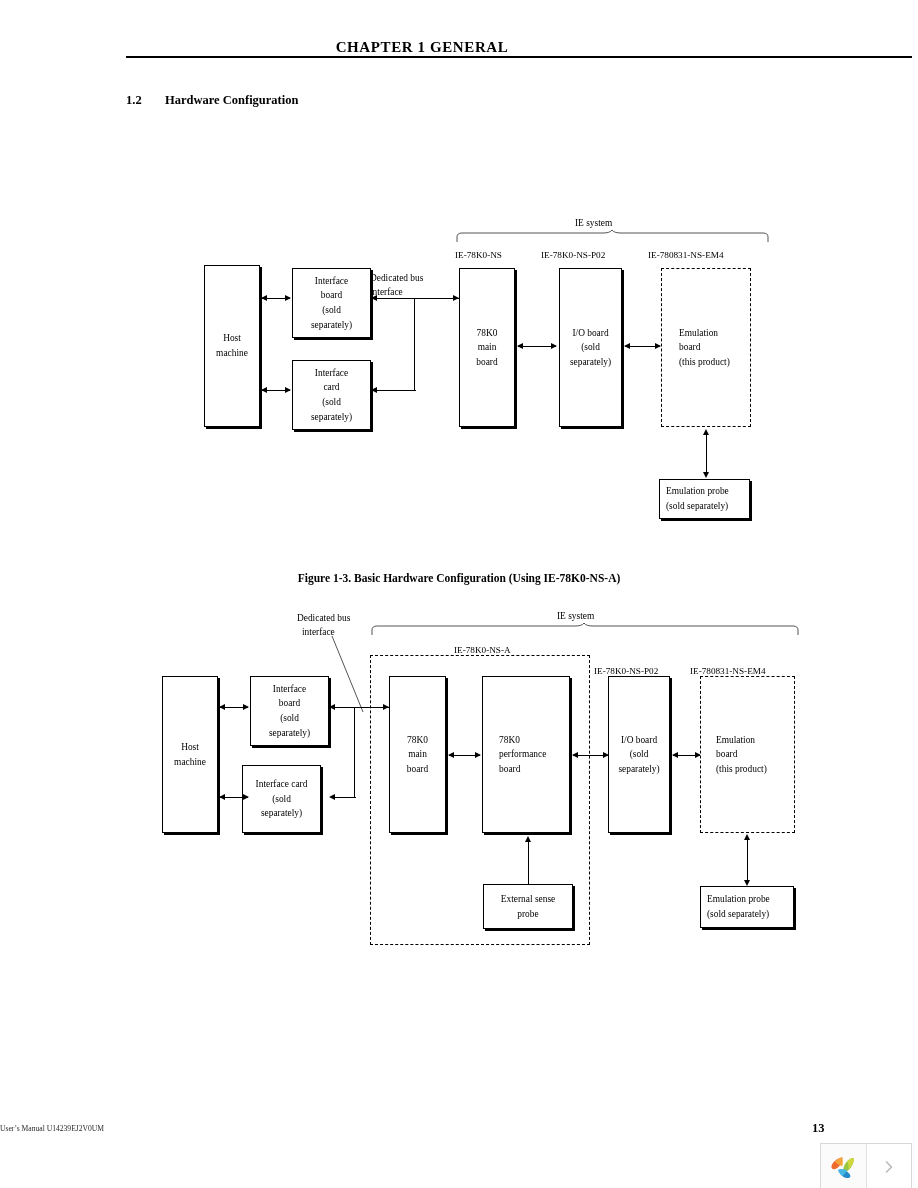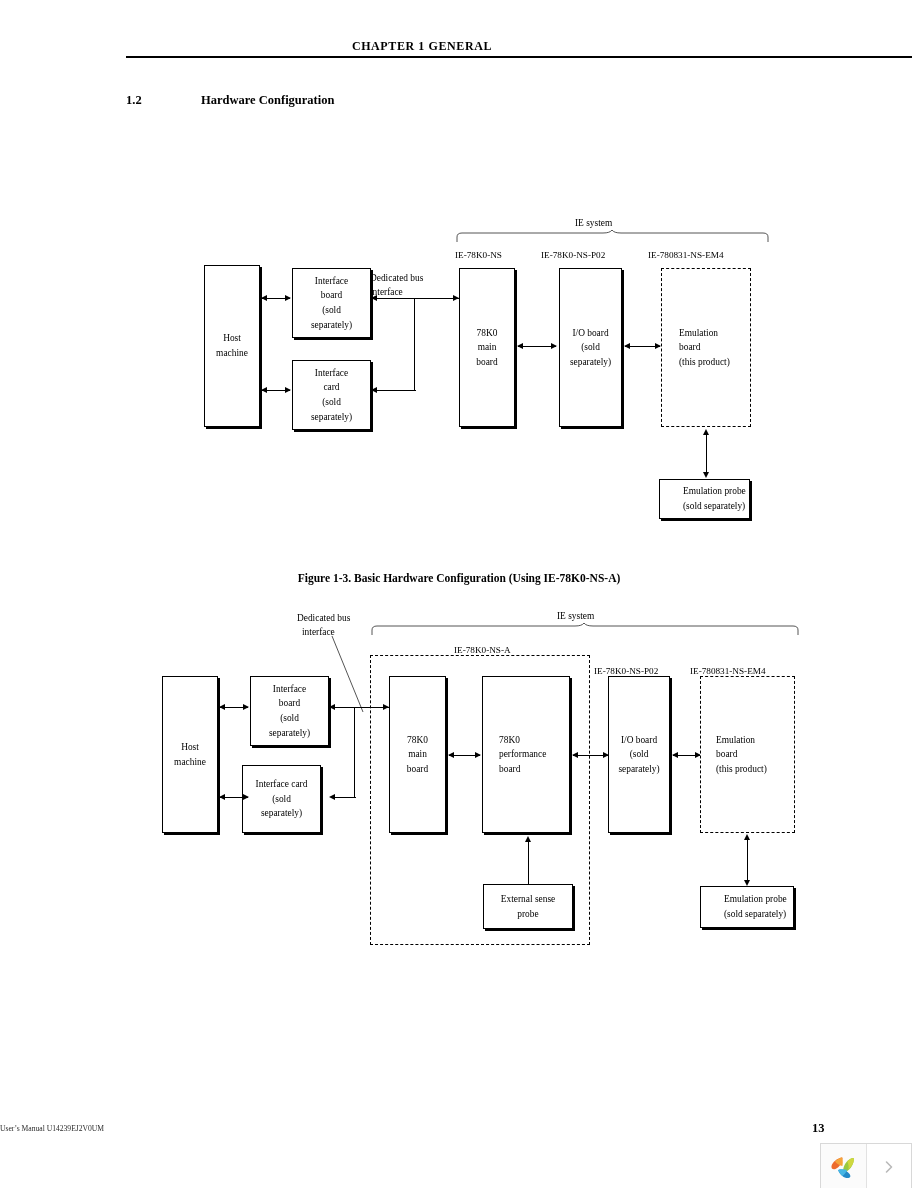--- a/index.html
+++ b/index.html
@@ -19,21 +19,21 @@
     overflow: hidden;
   }
 
   
   #header-title {
     position: absolute;
     left: 0; top: 39px;
     width: 844px;
     text-align: center;
     font-weight: bold;
-    font-size: 12px;
+    font-size: 15px;
     letter-spacing: 0.6px;
   }
   #header-rule {
     position: absolute;
     left: 126px; top: 56px;
     width: 786px;
     height: 2px;
     background: #000000;
   }
 
@@ -42,21 +42,20 @@
     position: absolute;
     left: 126px; top: 93px;
     font-weight: bold;
     font-size: 12.5px;
   }
   #section-title {
     position: absolute;
     left: 165px; top: 93px;
     font-weight: bold;
     font-size: 12.5px;
-    margin-left: 36px;
   }
   #intro-paragraph {
     position: absolute;
     left: 141px; top: 137px;
     font-size: 11.5px;
   }
 
   
   .fig-caption {
     position: absolute;
@@ -77,21 +76,21 @@
     background: #fff;
     box-shadow: 2px 2px 0 0 #000;
     font-size: 9.4px;
     line-height: 1.55;
     text-align: center;
     display: flex;
     flex-direction: column;
     justify-content: center;
     align-items: center;
   }
-  .box.left-text { text-align: left; align-items: flex-start; padding-left: 23px; }
+  .box.left-text { text-align: left; align-items: flex-start; padding-left: 6px; }
   .box.dashed {
     border: 1.4px dashed #000;
     box-shadow: none;
   }
   .group-box {
     position: absolute;
     box-sizing: border-box;
     border: 1.4px dashed #000;
     background: transparent;
   }

